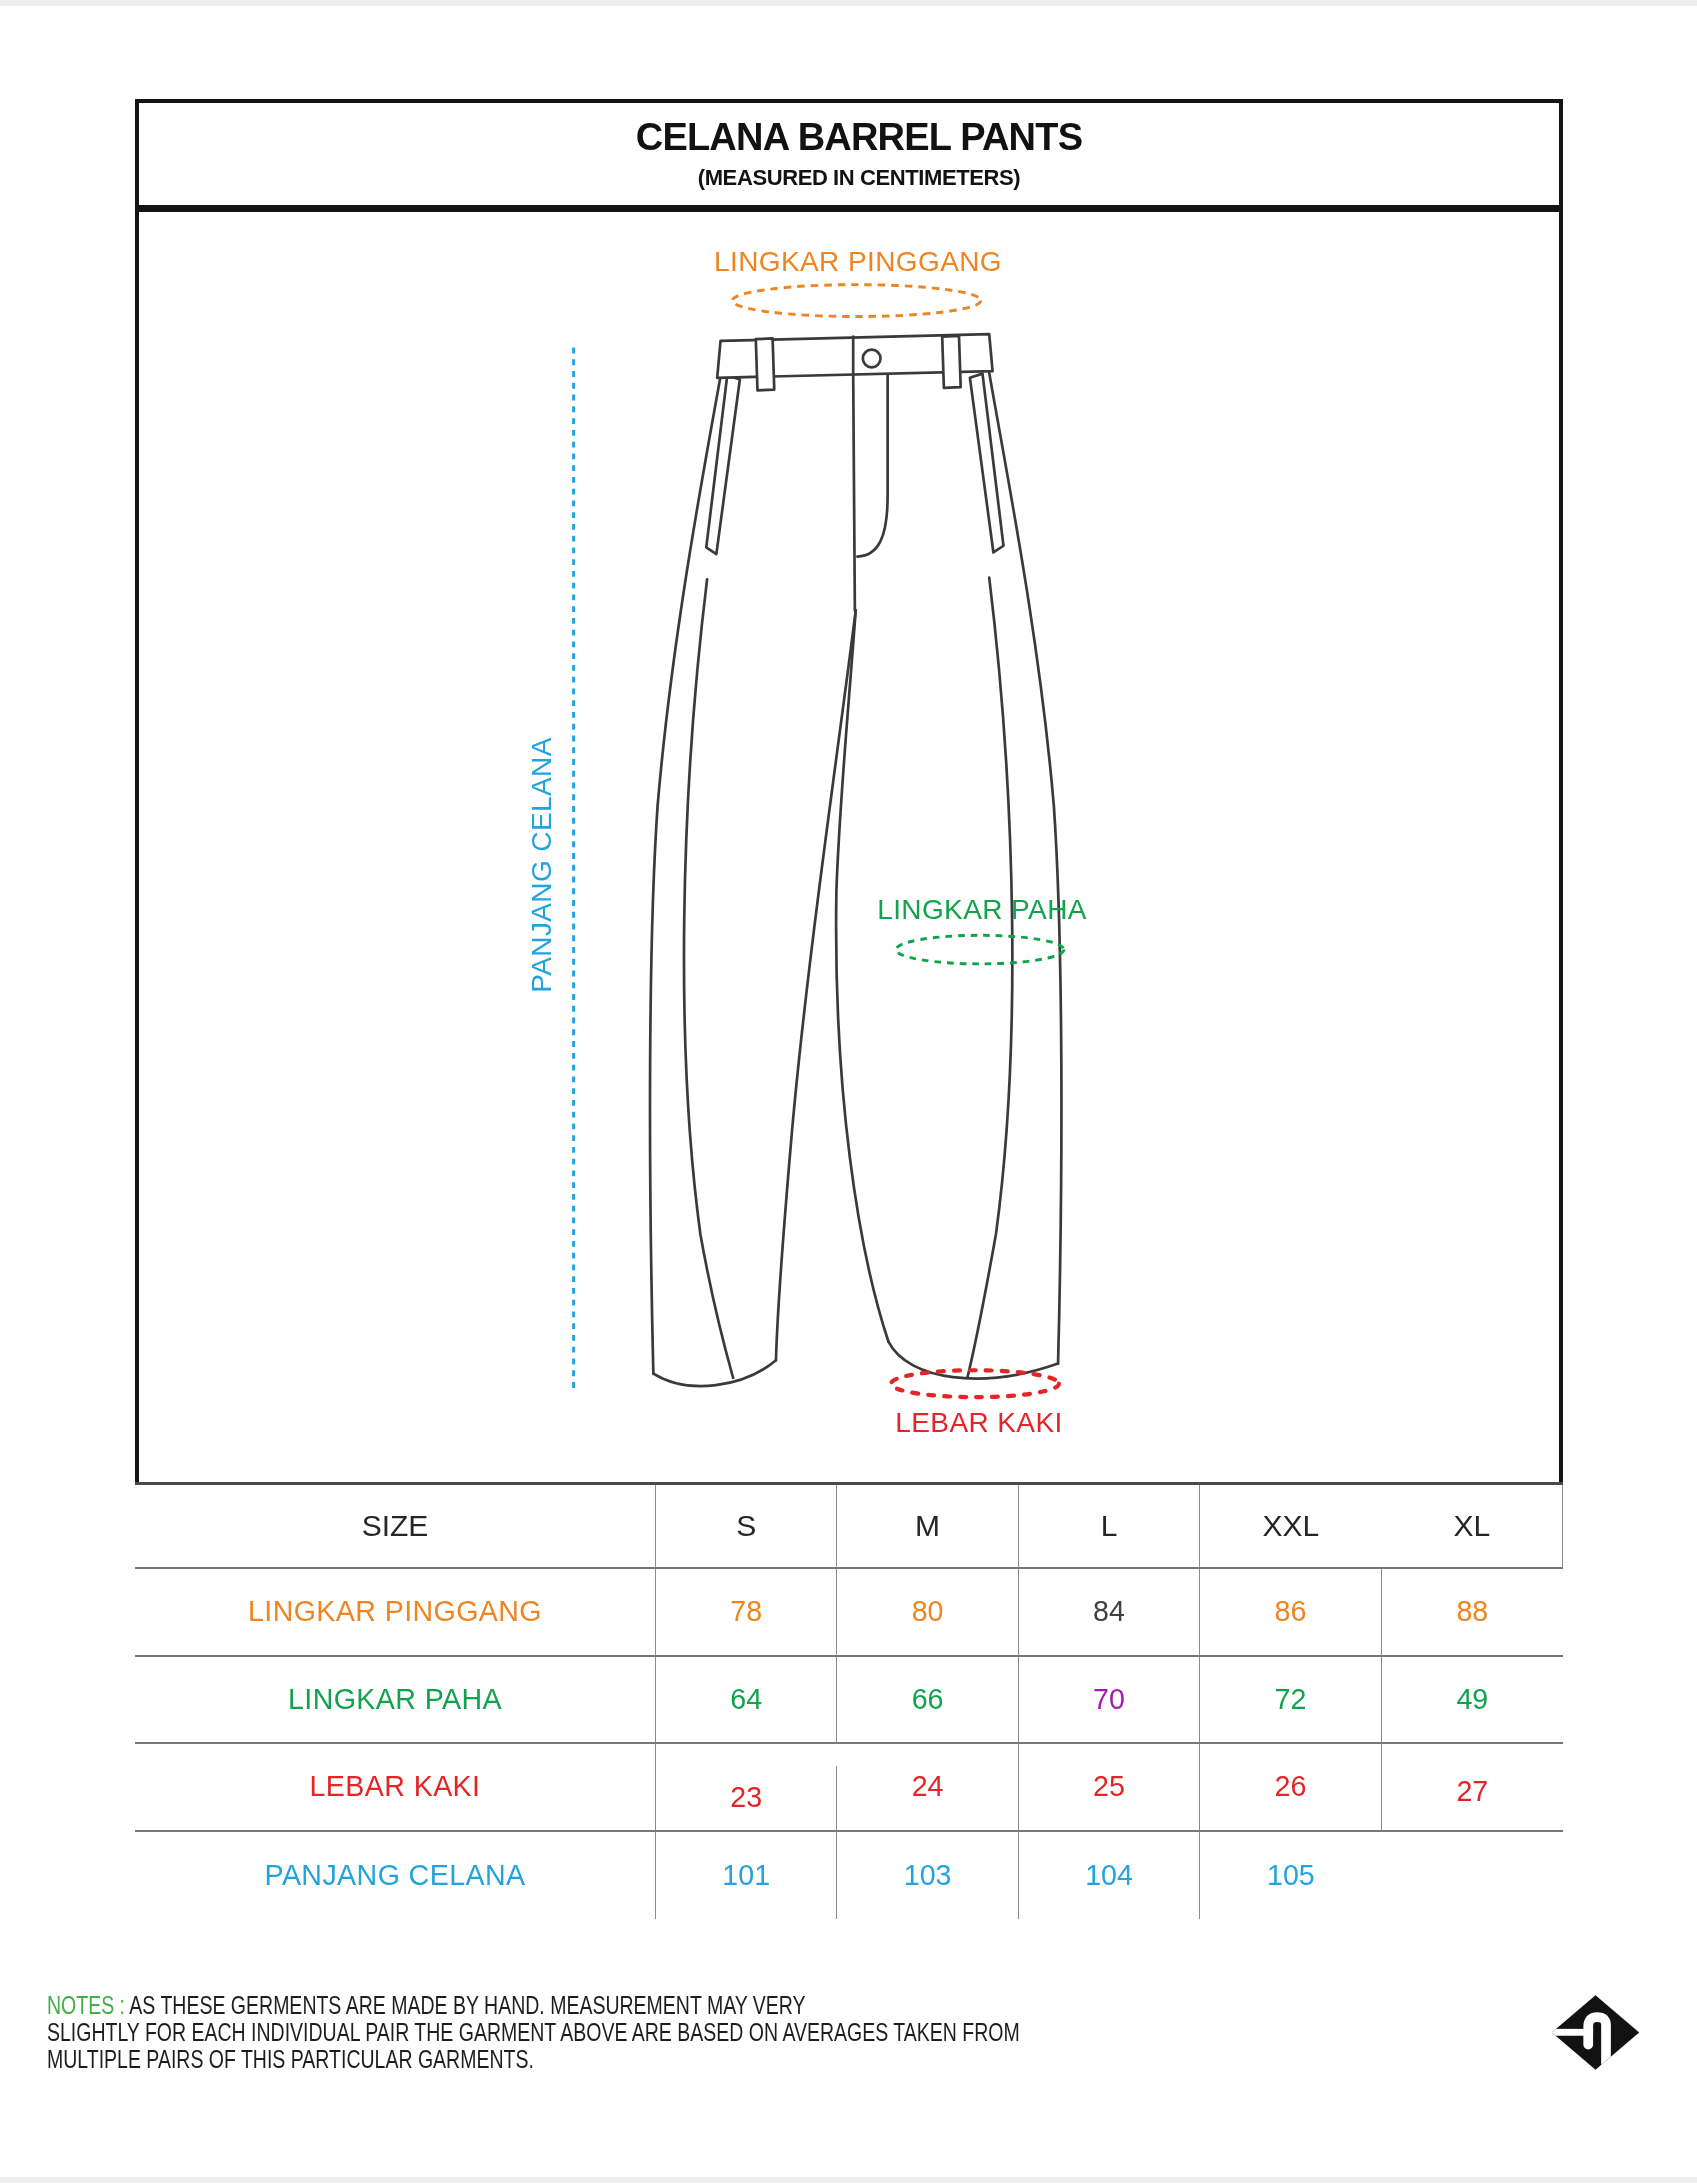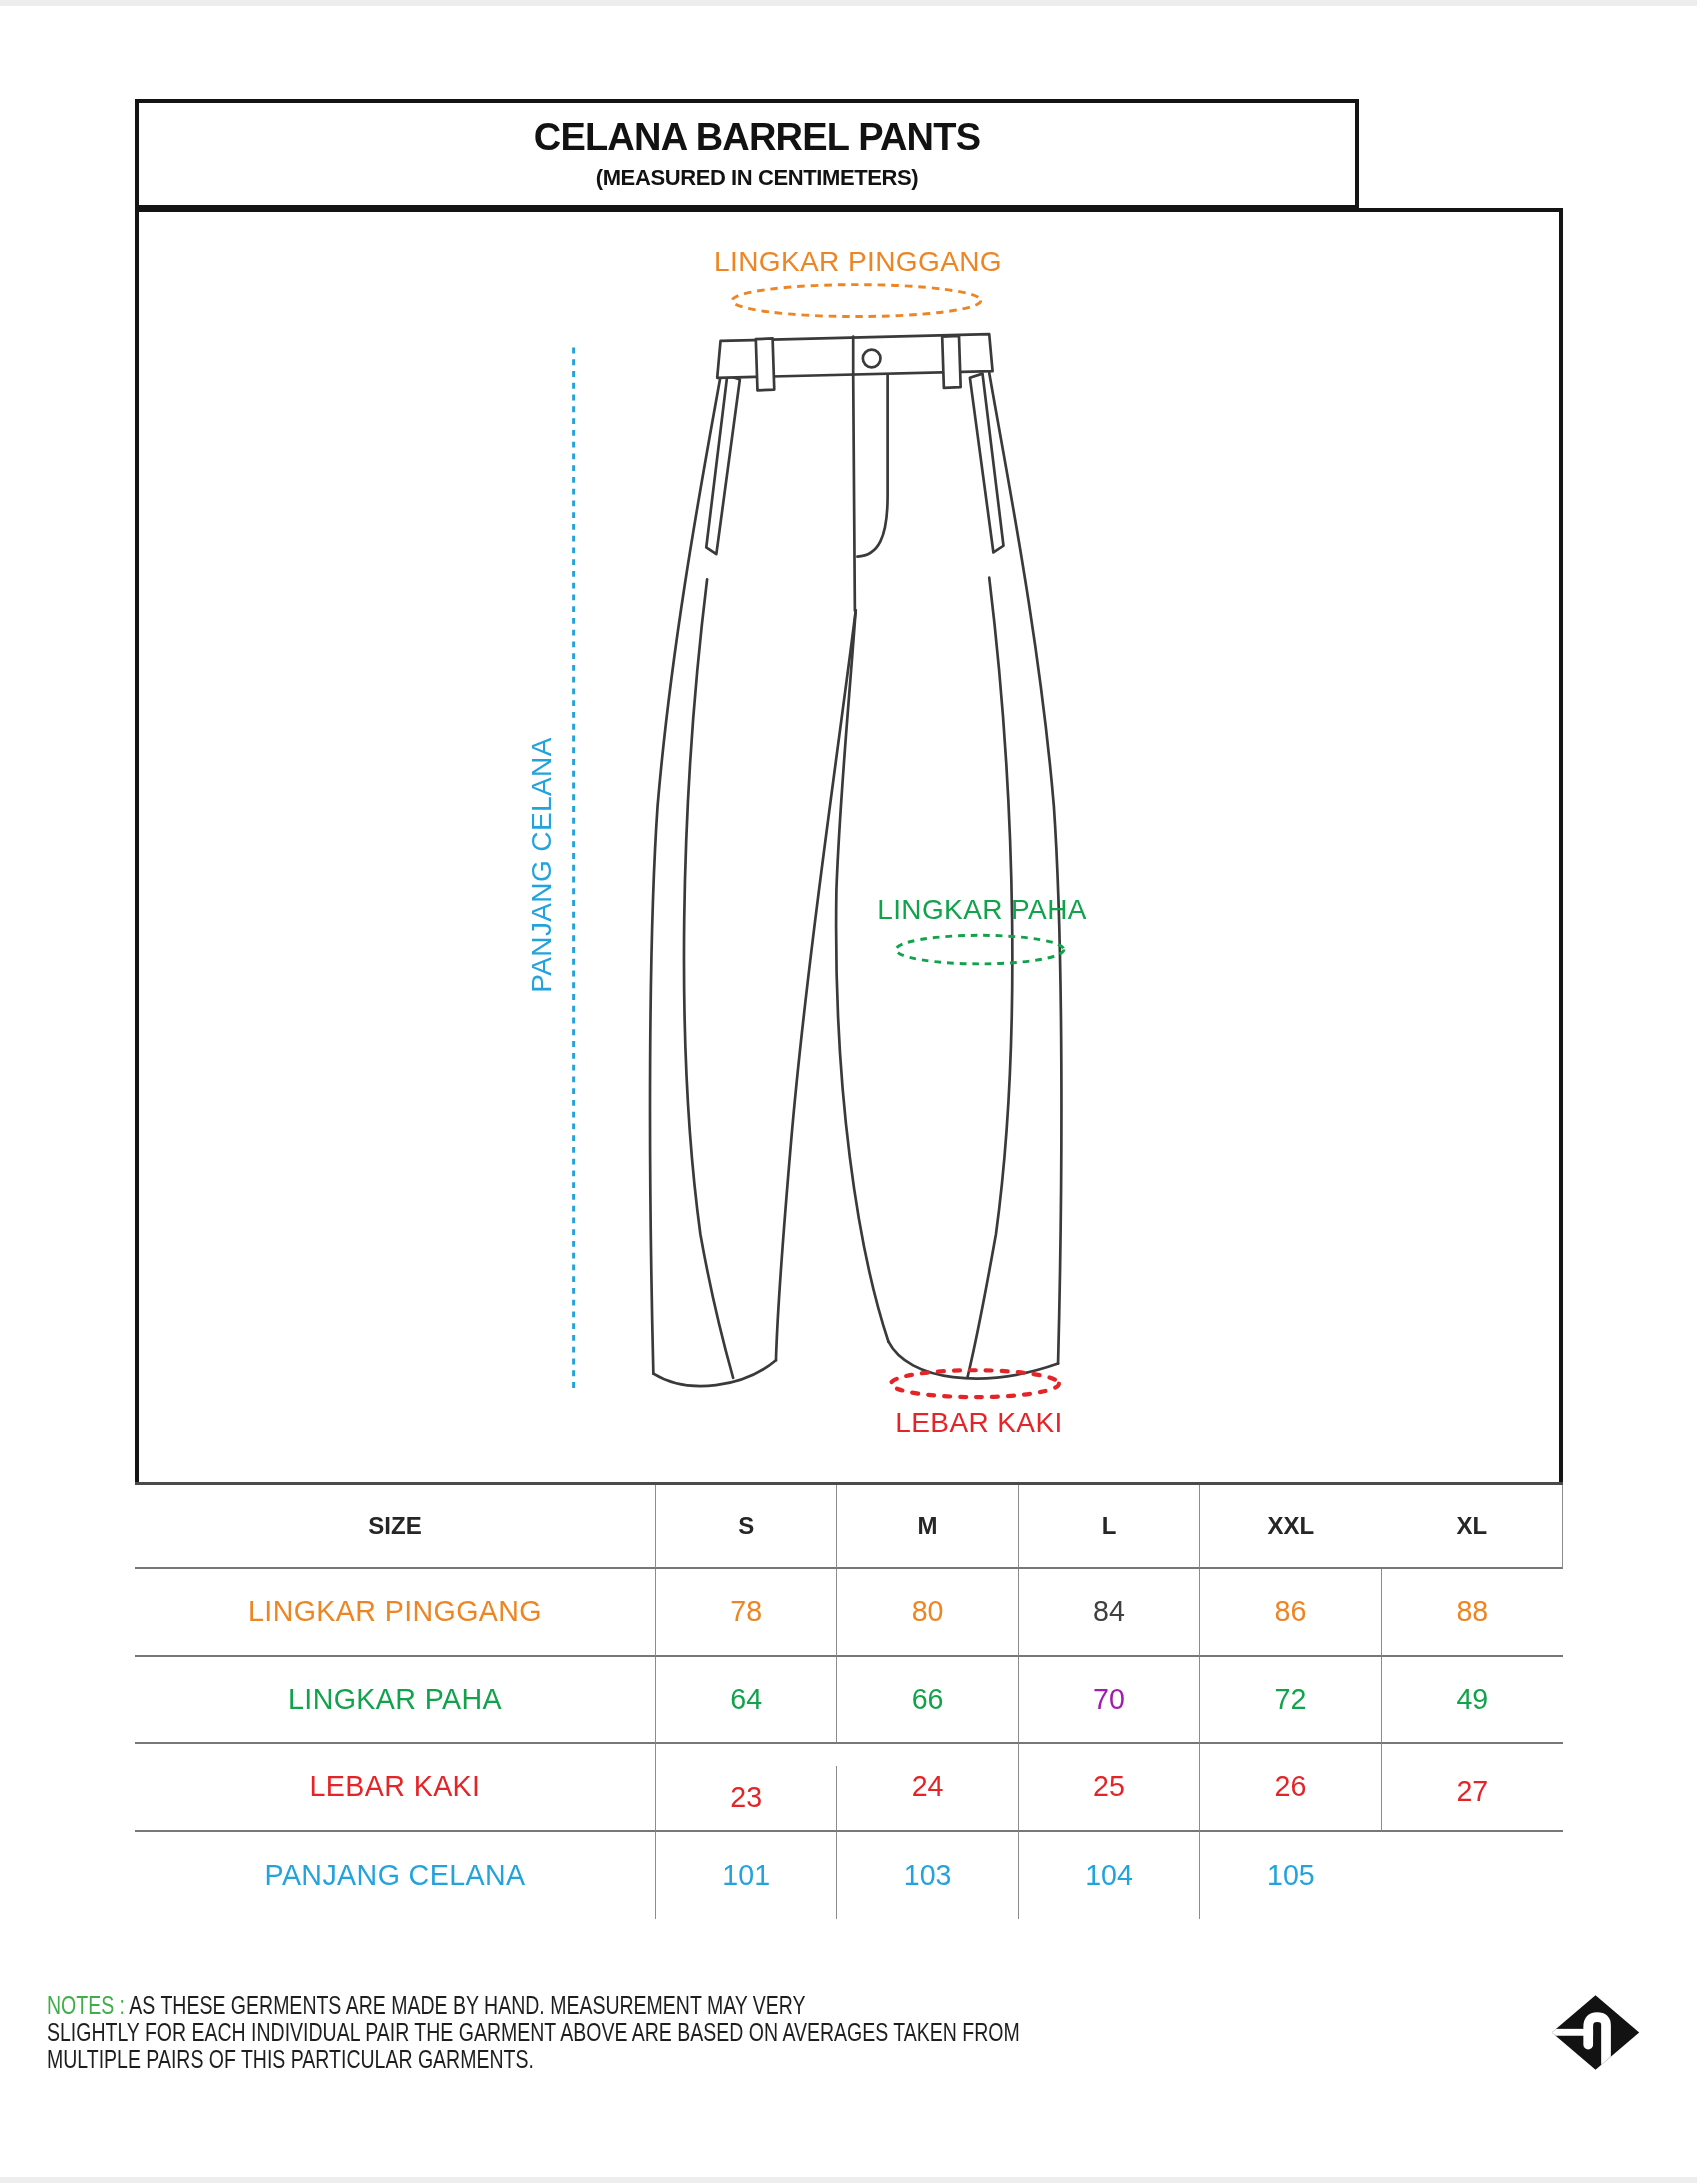--- a/index.html
+++ b/index.html
@@ -1,21 +1,21 @@
 <!DOCTYPE html>
 <html style="font-size:13.4px"><head>
 <meta charset="utf-8">
 <style>
   html,body{margin:0;padding:0;background:#ffffff;}
   .page{position:relative;width:1698px;height:2183px;background:#ffffff;overflow:hidden;
         font-family:"Liberation Sans", sans-serif;color:#1d1d1d;}
   .edge-strip{position:absolute;left:0;width:1698px;height:5.9px;background:#ededed;}
 
   
-  .title-box{position:absolute;left:135px;top:99px;width:1224px;height:110px;
+  .title-box{position:absolute;left:135px;top:99px;width:1428px;height:110px;
              box-sizing:border-box;border:4.2px solid #141414;text-align:center;padding-left:20px;}
   .title-main{margin-top:13.4px;font-size:38px;font-weight:bold;letter-spacing:-0.8px;color:#121212;}
   .title-sub{margin-top:5.9px;font-size:22px;font-weight:bold;letter-spacing:-0.4px;color:#121212;}
 
   
   .content-box{position:absolute;left:135px;top:208px;width:1428px;height:1711px;
                box-sizing:border-box;border:4.2px solid #141414;border-bottom-width:7.6px;}
 
   
   .draw-svg{position:absolute;left:0;top:0;width:1698px;height:2183px;pointer-events:none;}
@@ -29,21 +29,21 @@
   .size-table{position:absolute;left:135px;top:1482px;width:1428px;height:437px;
               box-sizing:border-box;display:grid;
               grid-template-columns:521px repeat(5,1fr);
               grid-template-rows:84px repeat(4,1fr);
               border-top:3.4px solid #4a4a4a;background:#fff;}
   .cell{display:flex;align-items:center;justify-content:center;
         border-right:1.7px solid #8c8c8c;border-bottom:2.5px solid #777777;
         font-size:28.6px;box-sizing:border-box;background:#fff;}
   .cell.last-col{border-right:none;}
   .cell.last-row{border-bottom:none;}
-  .cell.head{font-weight:bold;font-size:24px;color:#262626;text-align:right;}
+  .cell.head{font-weight:normal;font-size:30px;color:#262626;text-align:right;}
   .cell.rowlabel{letter-spacing:0.4px;}
 
   
   .notes{position:absolute;left:47px;top:1992px;font-size:25px;line-height:27px;
          letter-spacing:0px;color:#1e1e1e;transform:scaleX(0.78);transform-origin:0 0;
          white-space:nowrap;}
   .notes .green{font-weight:normal;}
 
   
   .logo{position:absolute;left:1551px;top:1994px;width:89px;height:77px;}

